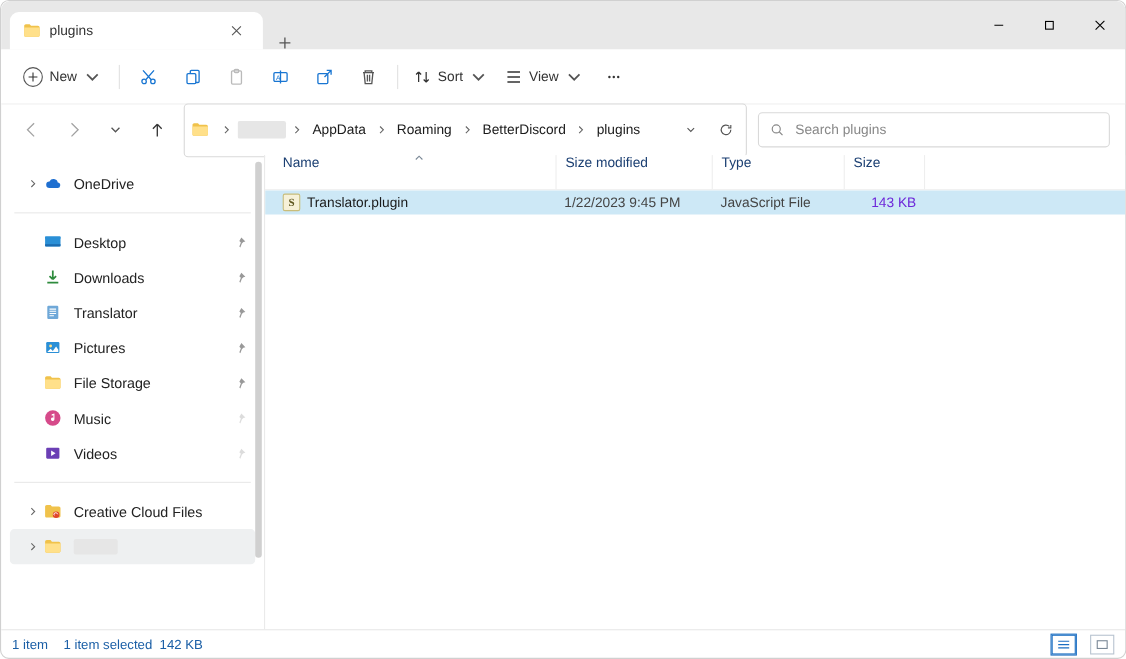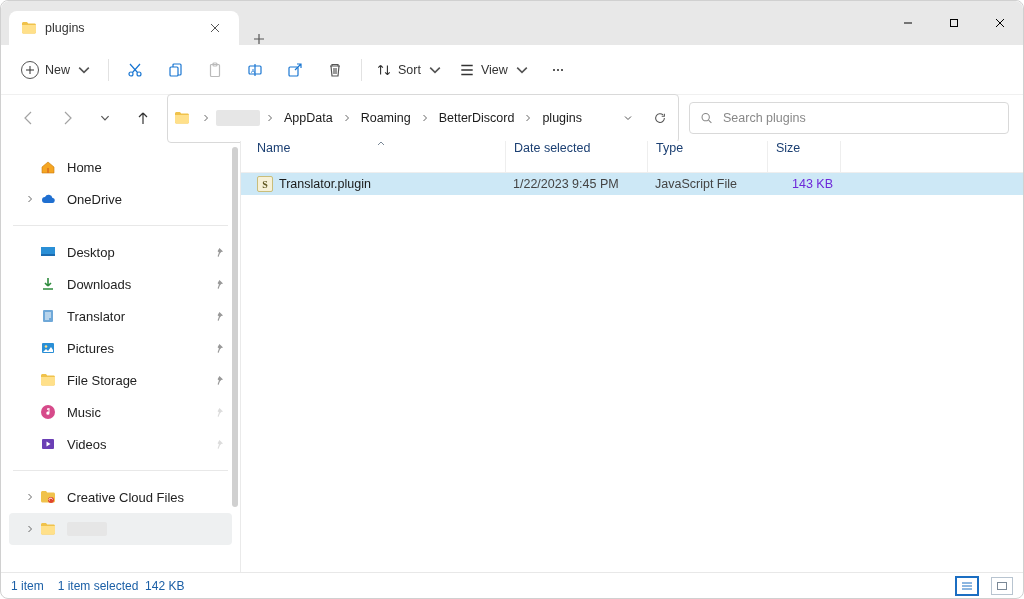--- a/index.html
+++ b/index.html
@@ -316,29 +316,20 @@
         </g>
       </svg>
     <input type="text" placeholder="Search plugins" style="">
   </div>
 </div>
 
 <div class="body">
 
   <div class="sidebar">
     <div class="sgroup">
-      <div class="srow indent">
-        <span class="icon">
-            <svg width="16" height="16" viewBox="0 0 16 16">
-              <path fill="#f5a623" stroke="#c97a0a" stroke-width="0.6" d="M2 8l6-5 6 5v6H2z"></path>
-              <path fill="#e07b1f" d="M7 14V9h2v5z"></path>
-            </svg>
-          </span>
-        <span class="label">Home</span>
-      </div>
       <div class="srow">
         <span class="exp">
             <svg width="8" height="8" viewBox="0 0 8 8">
               <path fill="none" stroke="#666" d="M2.5 1L5.5 4 2.5 7"></path>
             </svg>
           </span>
         <span class="icon">
             <svg width="16" height="16" viewBox="0 0 16 16">
               <path fill="#1f6fd0" d="M5 12a3 3 0 0 1 0-6 4 4 0 0 1 7.5 1A2.5 2.5 0 0 1 12 12H5z"></path>
             </svg>
@@ -489,21 +480,21 @@
 
   <div class="content">
     <div class="cols">
       <div class="col name">
         <span>Name</span>
         <span class="sort-ind"><svg width="10" height="8" viewBox="0 0 10 8">
               <path fill="none" stroke="#7a8896" d="M2 5l3-3 3 3"></path>
             </svg></span>
       </div>
       <div class="col date">
-          <span>Date selected</span>
+          <span>Size modified</span>
         </div>
       <div class="col type">
           <span>Type</span>
         </div>
       <div class="col size">
           <span>Size</span>
         </div>
     </div>
     <div class="rows">
       <div class="row sel">

